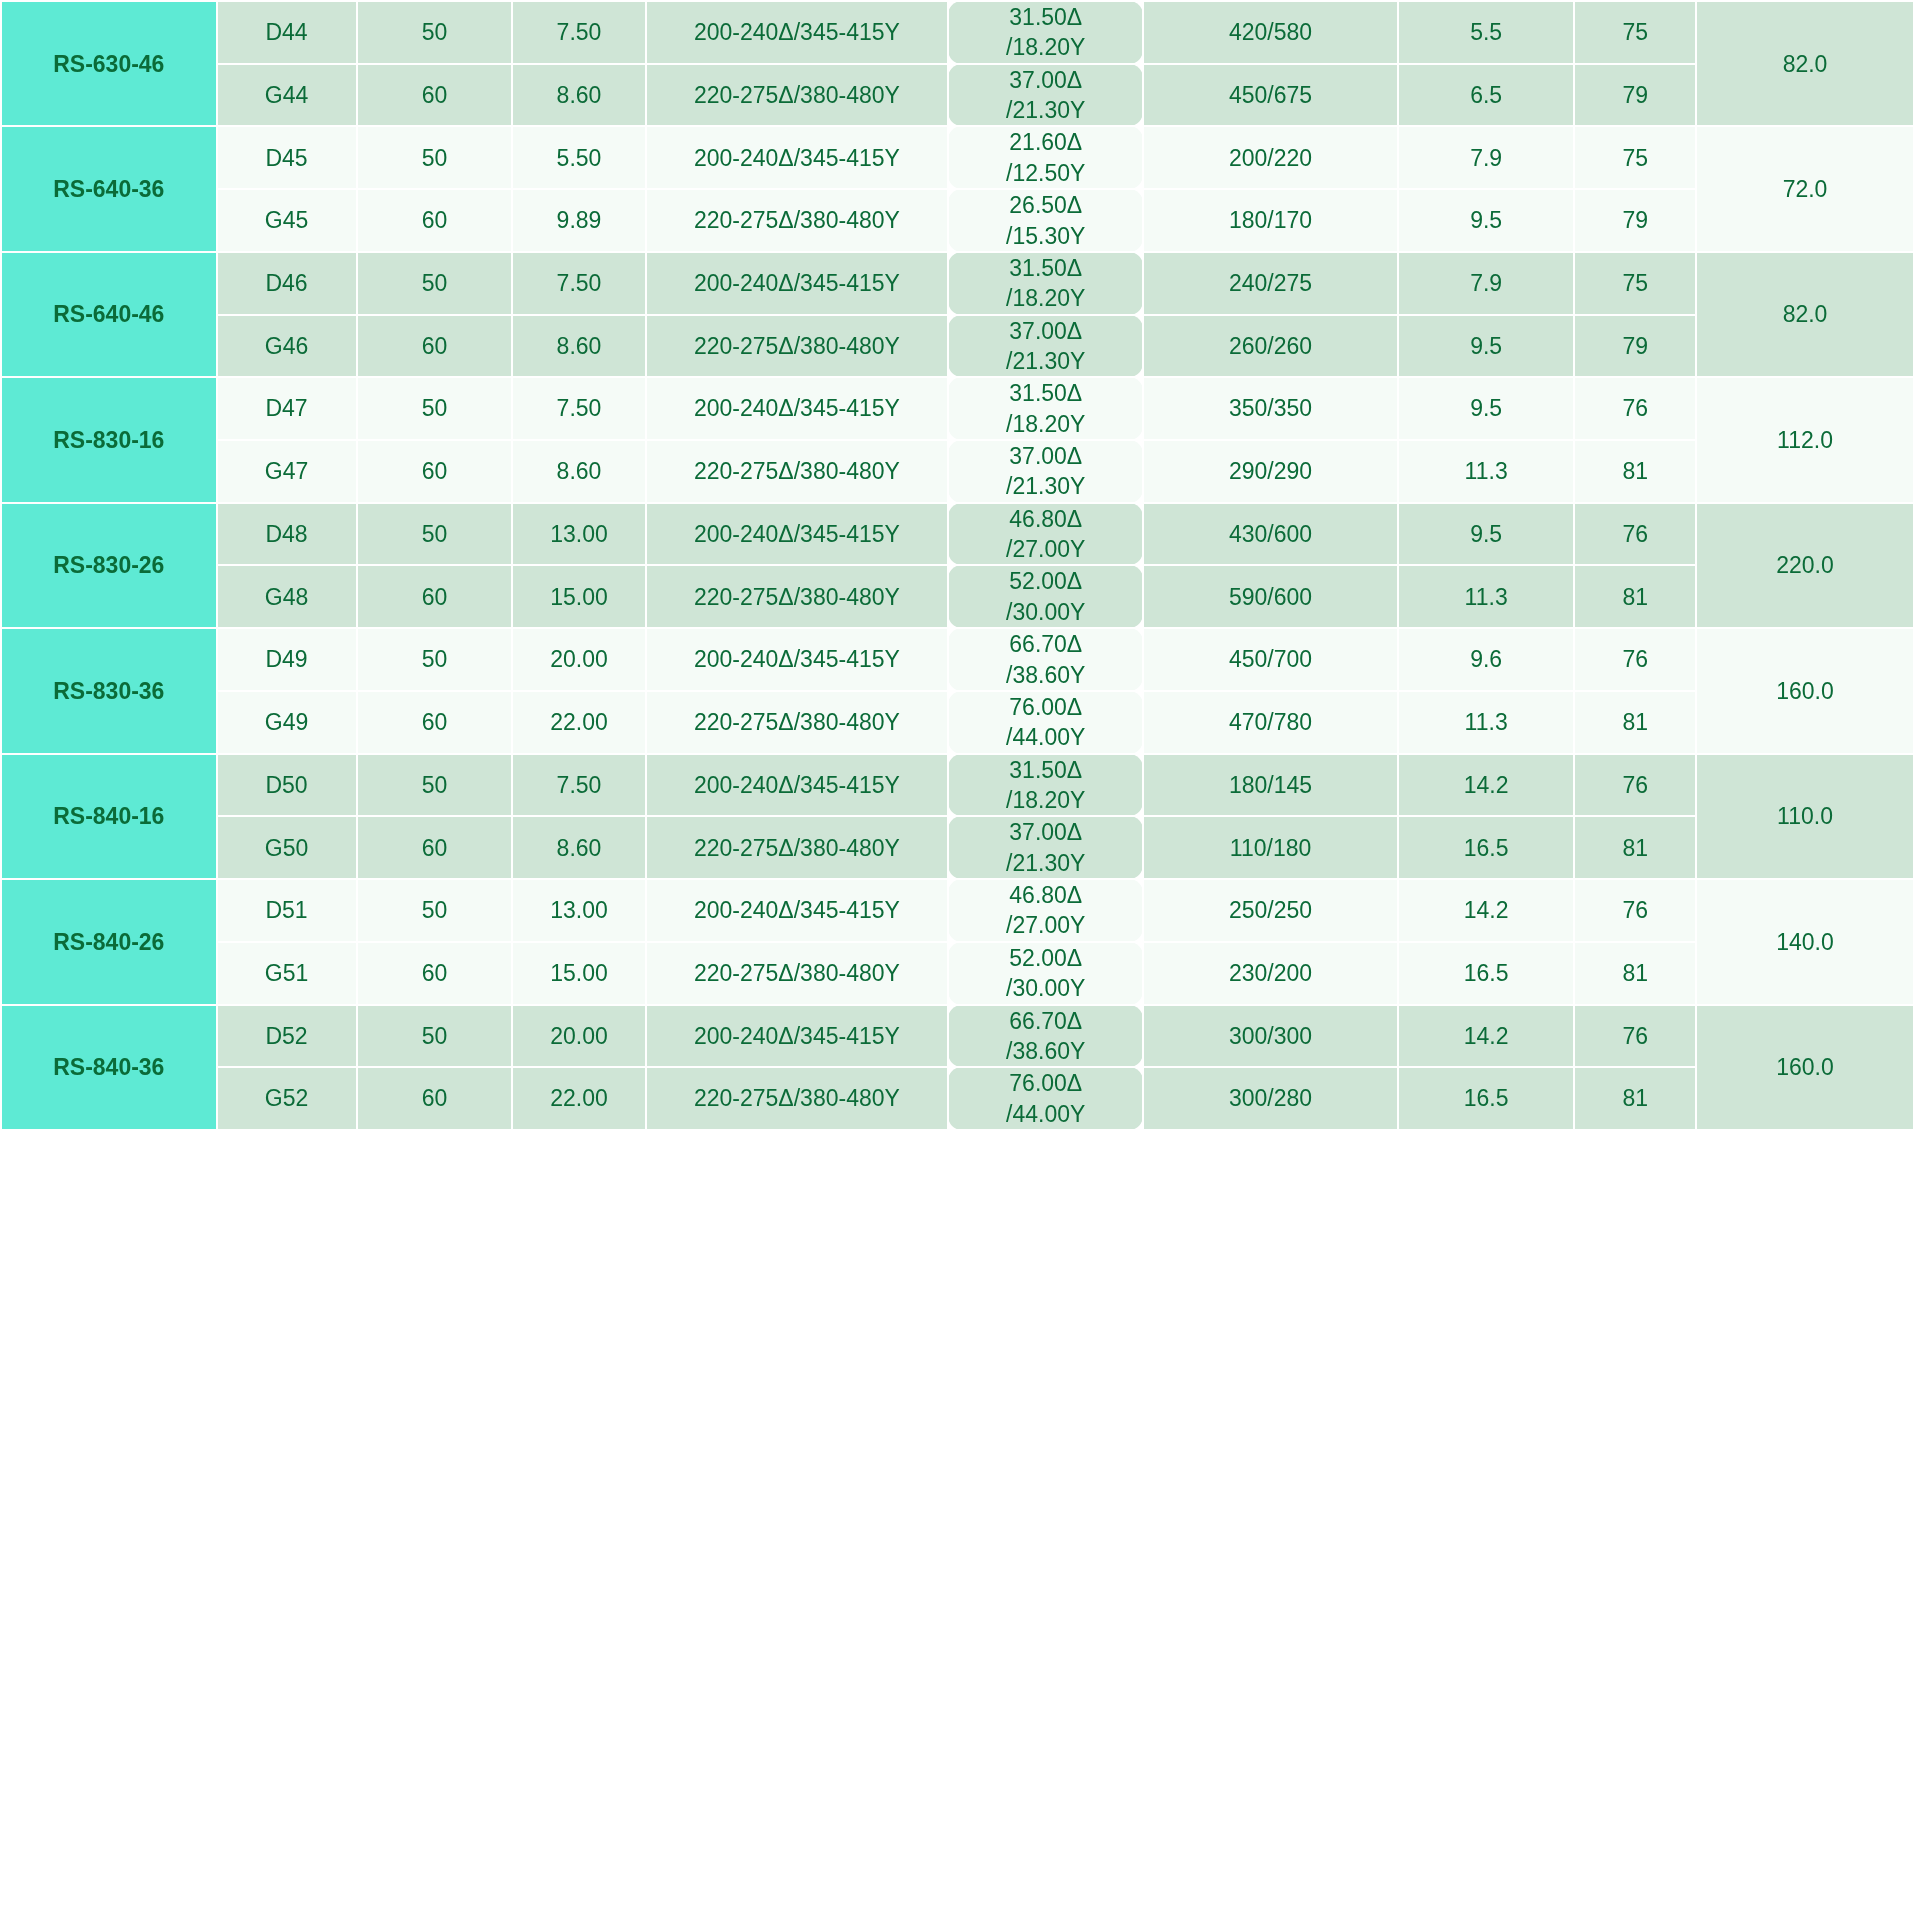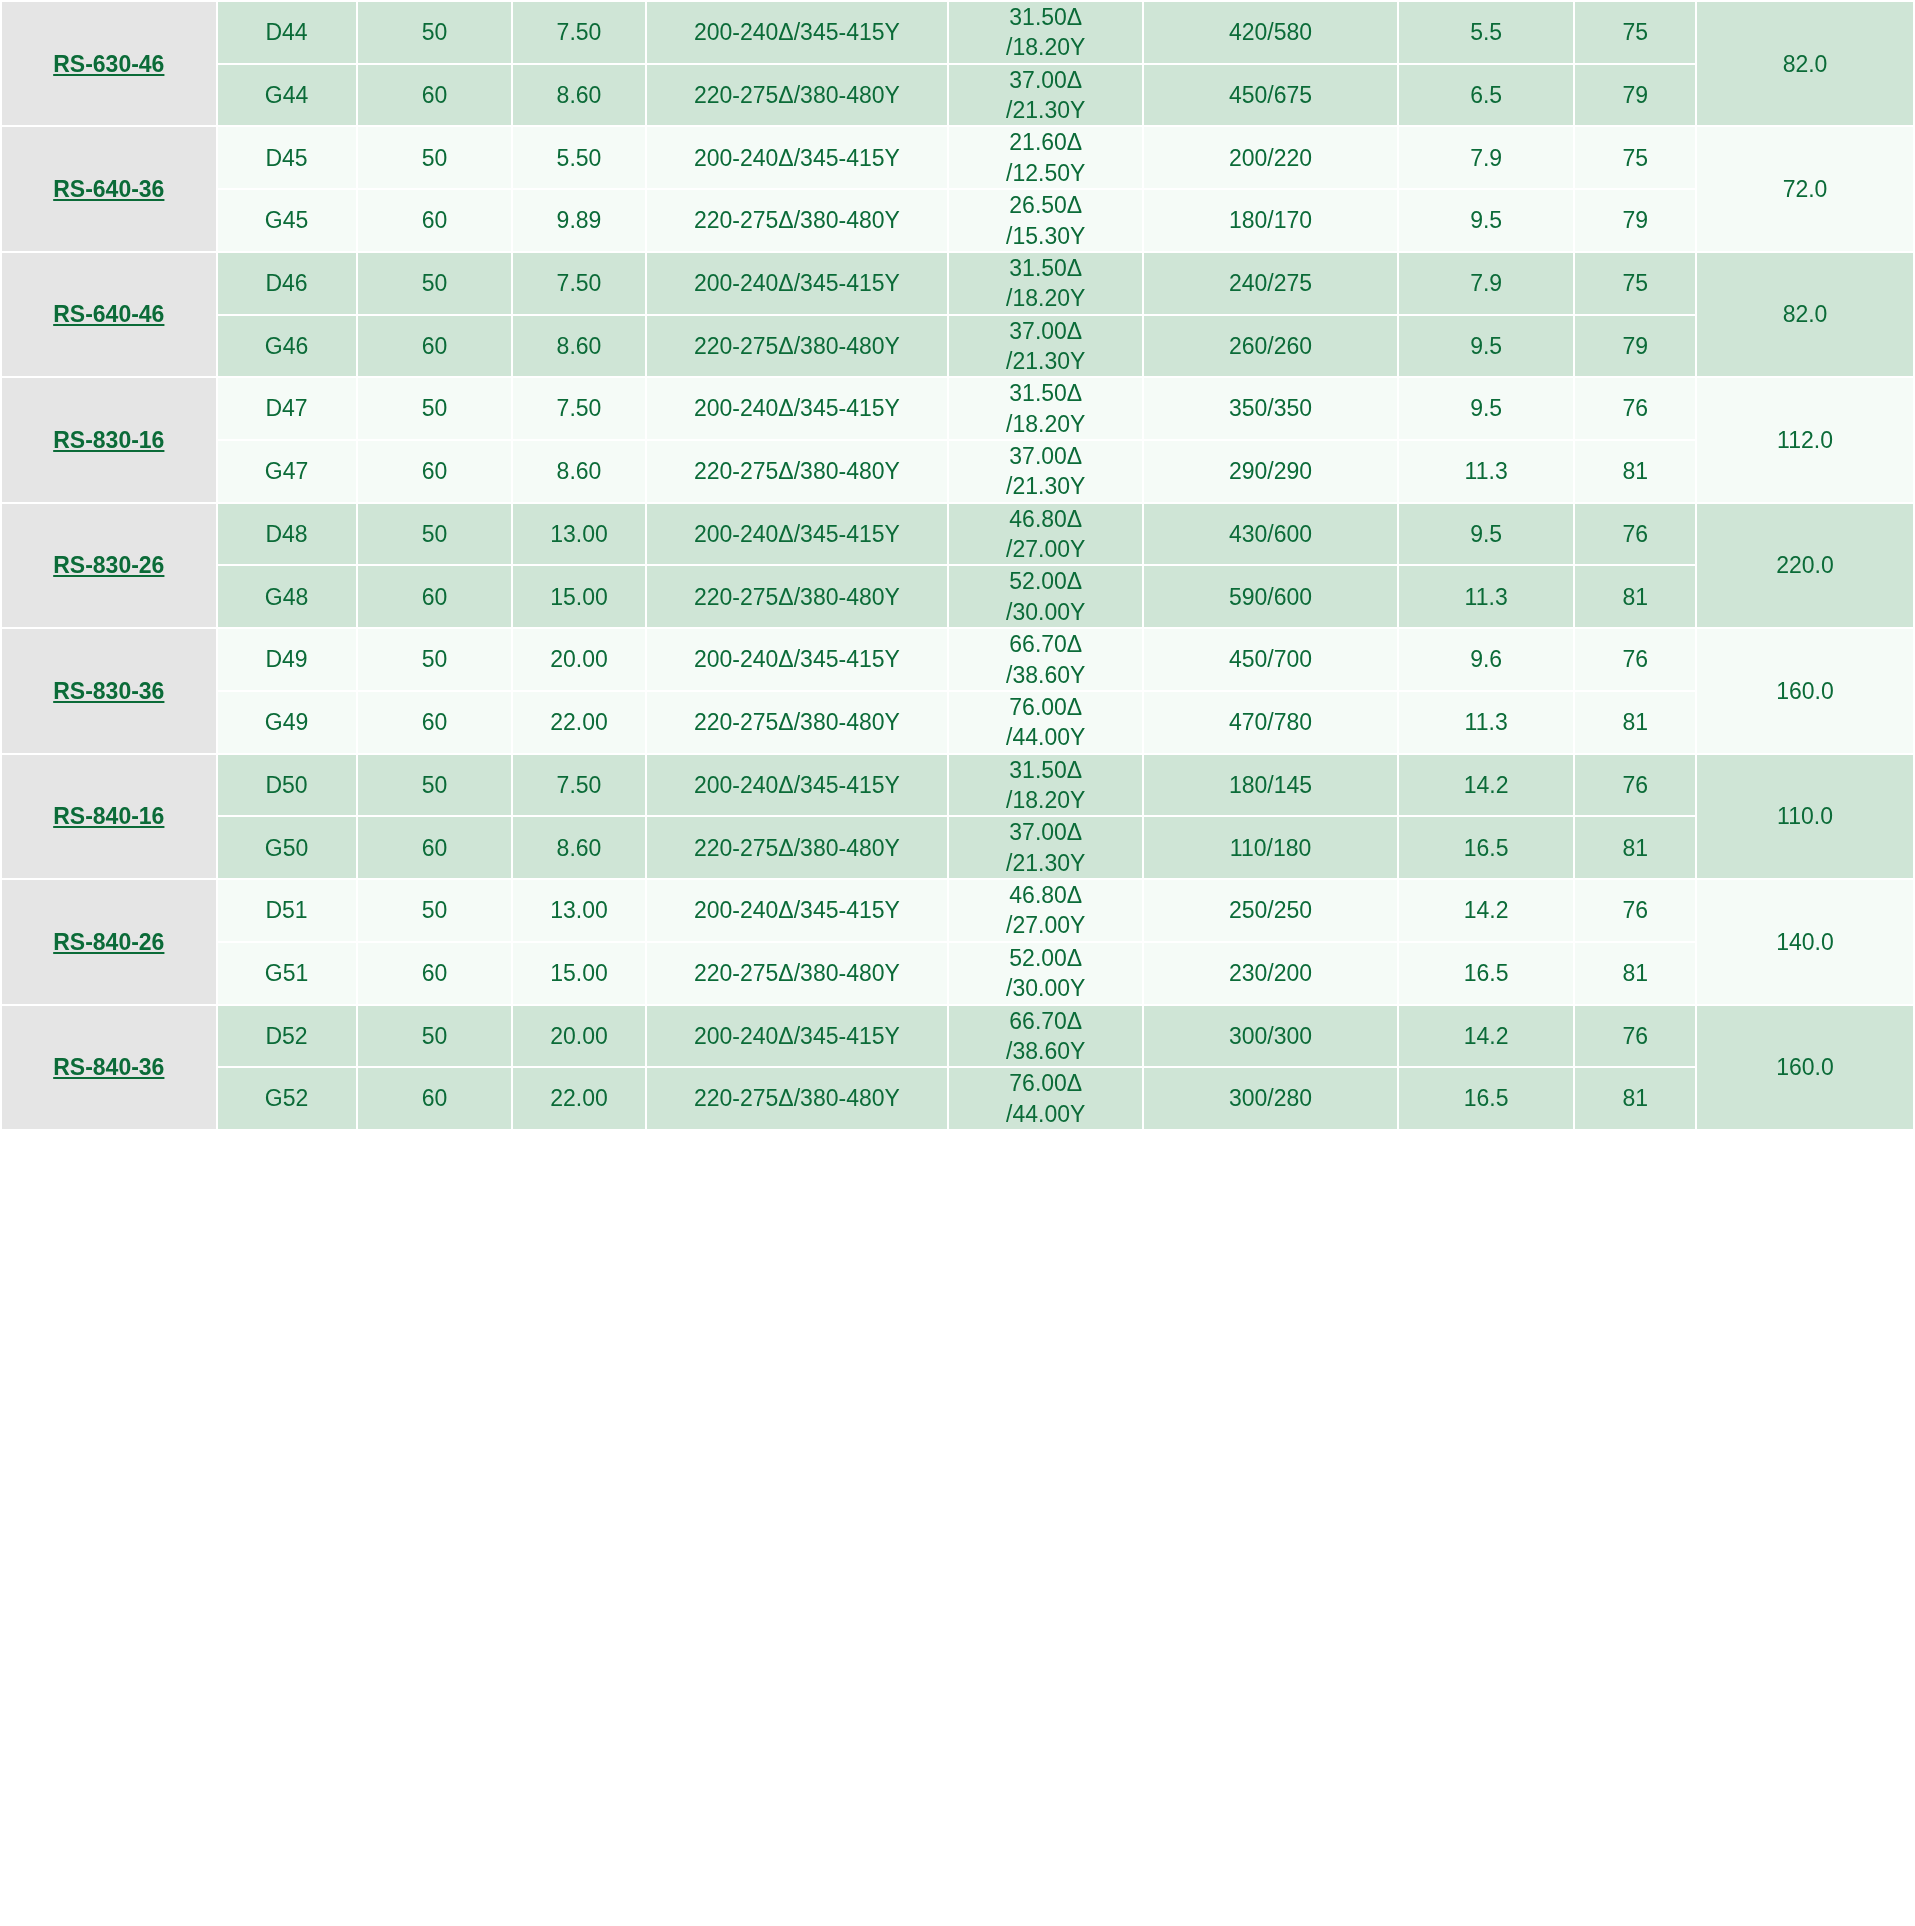--- a/index.html
+++ b/index.html
@@ -32,23 +32,23 @@
     font-size:24px;
     border-left:none;
   }
   
   td.weight{
     border-right:none;
   }
   
   tr.shade-a td{ background:#CFE5D6; }
   tr.shade-b td{ background:#F5FBF7; }
-  tr.shade-a td.model, tr.shade-b td.model{ background:#e5e5e5;text-decoration:underline; }
-
-  td.cur{ line-height:1.30; }
+  tr.shade-a td.model, tr.shade-b td.model{ background:#5eead4; }
+
+  td.cur{ line-height:1.30;border-radius:14px; }
   td.cur .l1,td.cur .l2{ display:block; }
 
   
   col.c-model{width:94px;}
   col.c-code{width:61px;}
   col.c-freq{width:68px;}
   col.c-pow{width:58px;}
   col.c-volt{width:132px;}
   col.c-cur{width:85px;}
   col.c-cap{width:111px;}

